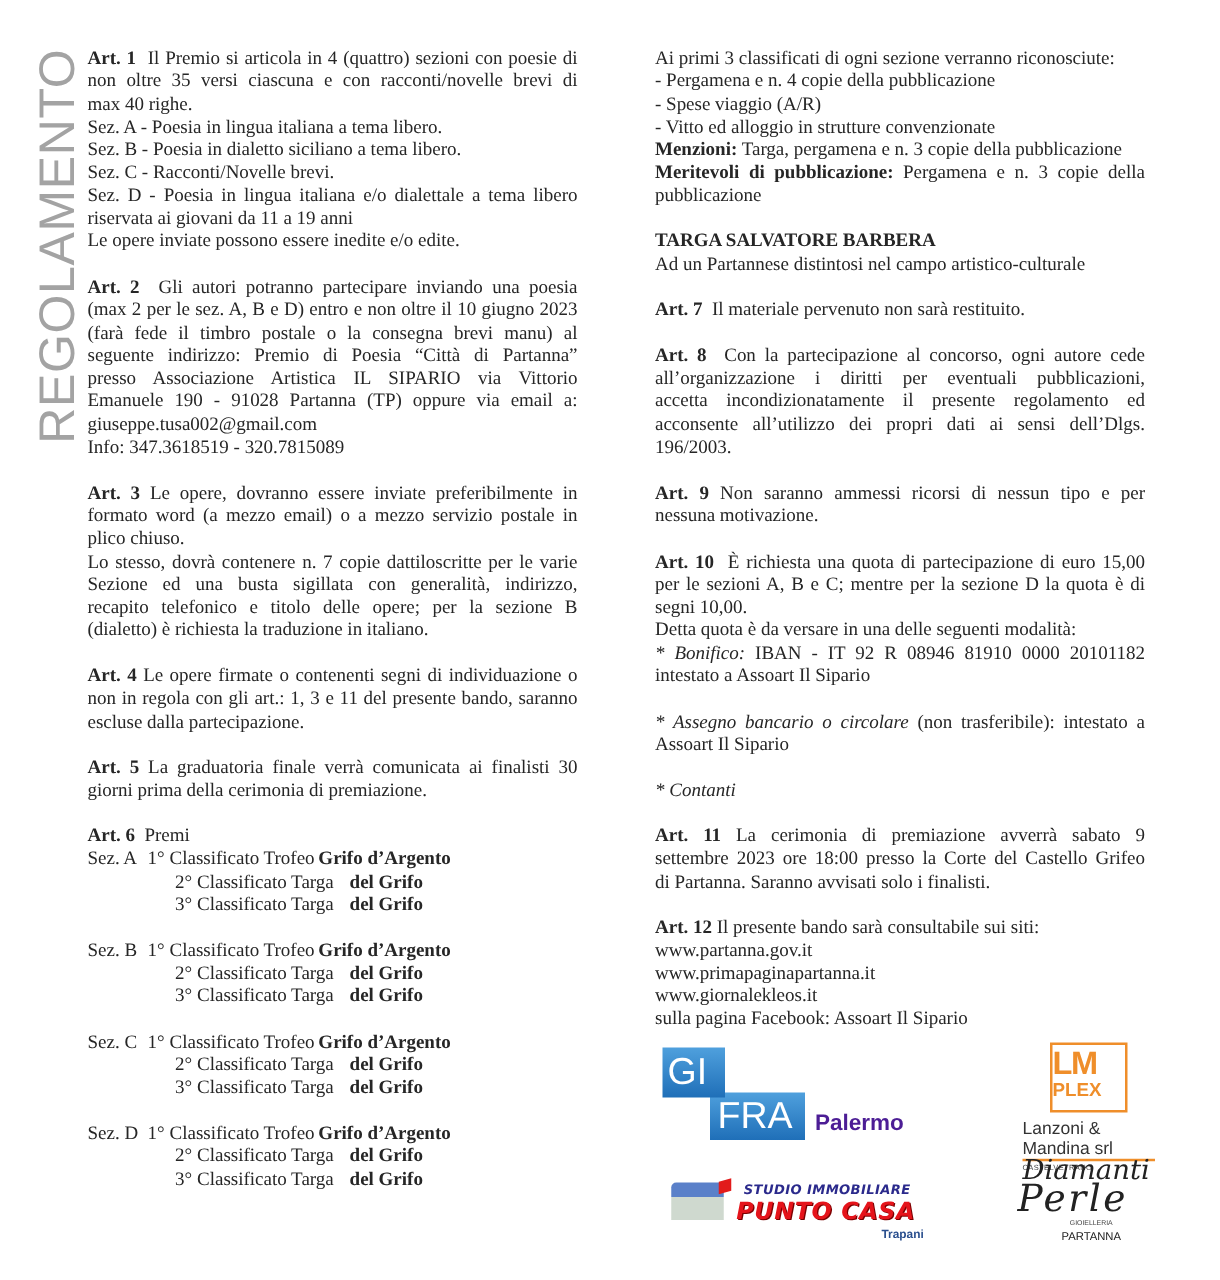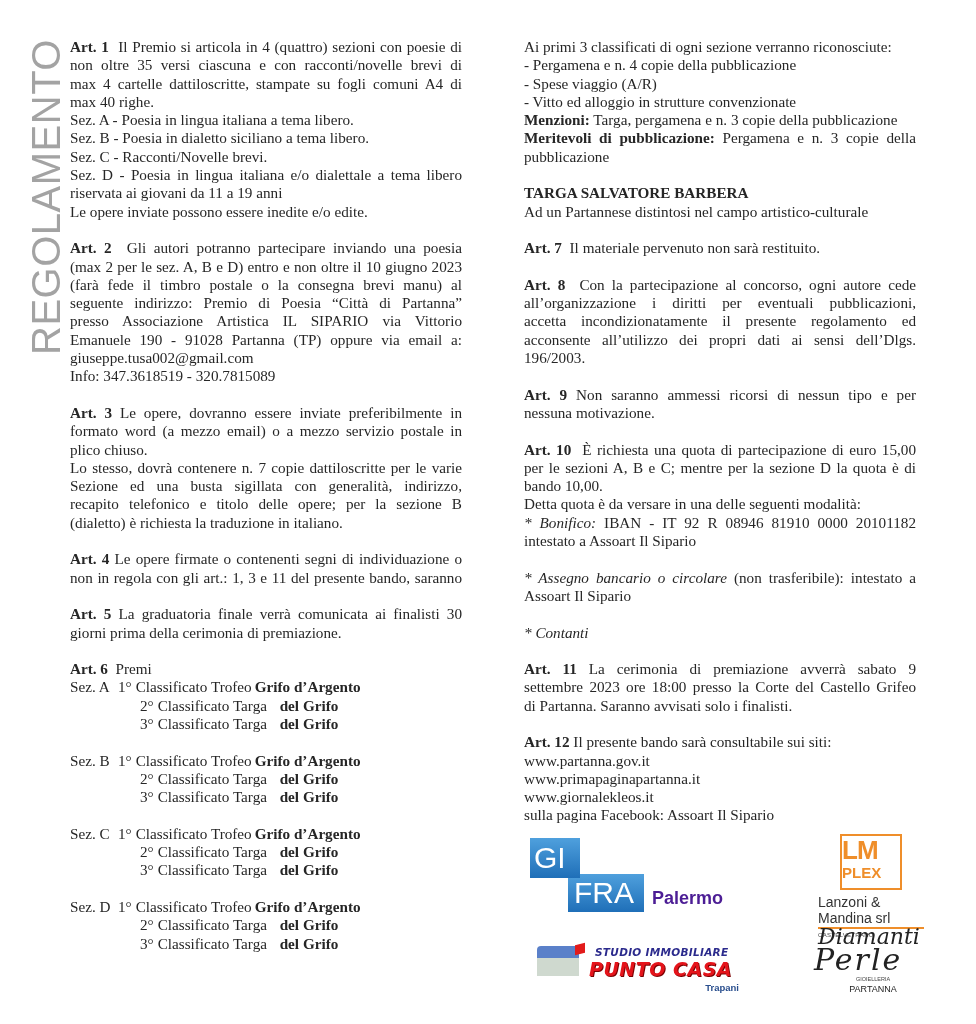--- a/index.html
+++ b/index.html
@@ -71,21 +71,20 @@
 </head>
 <body>
 
 <div class="vert-title">REGOLAMENTO</div>
 
 <div class="col col-left">
 
   <div class="para">
     <span class="just"><span class="b">Art. 1</span>&nbsp; <span>Il Premio si articola in 4 (quattro) sezioni con poesie di</span></span>
     <span class="just">non oltre 35 versi ciascuna e con racconti/novelle brevi di</span>
-    <span class="just">max 4 cartelle dattiloscritte, stampate su fogli comuni A4 di</span>
     <span class="line">max 40 righe.</span>
     <span class="line">Sez. A - Poesia in lingua italiana a tema libero.</span>
     <span class="line">Sez. B - Poesia in dialetto siciliano a tema libero.</span>
     <span class="line">Sez. C - Racconti/Novelle brevi.</span>
     <span class="just">Sez. D - Poesia in lingua italiana e/o dialettale a tema libero</span>
     <span class="line">riservata ai giovani da 11 a 19 anni</span>
     <span class="line">Le opere inviate possono essere inedite e/o edite.</span>
   </div>
 
   <div class="para">
@@ -105,20 +104,21 @@
     <span class="line">plico chiuso.</span>
     <span class="just">Lo stesso, dovrà contenere n. 7 copie dattiloscritte per le varie</span>
     <span class="just">Sezione ed una busta sigillata con generalità, indirizzo,</span>
     <span class="just">recapito telefonico e titolo delle opere; per la sezione B</span>
     <span class="line">(dialetto) è richiesta la traduzione in italiano.</span>
   </div>
 
   <div class="para">
     <span class="just"><span class="b">Art. 4</span> <span>Le opere firmate o contenenti segni di individuazione o</span></span>
     <span class="just">non in regola con gli art.: 1, 3 e 11 del presente bando, saranno</span>
+    <span class="line">escluse dalla partecipazione.</span>
   </div>
 
   <div class="para">
     <span class="just"><span class="b">Art. 5</span> <span>La graduatoria finale verrà comunicata ai finalisti 30</span></span>
     <span class="line">giorni prima della cerimonia di premiazione.</span>
   </div>
 
   <div>
     <div class="line"><span class="b">Art. 6</span>&nbsp; <span>Premi</span></div>
     <div id="prize-sections">
@@ -236,21 +236,21 @@
   </div>
 
   <div class="para">
     <span class="just"><span class="b">Art. 9</span> <span>Non saranno ammessi ricorsi di nessun tipo e per</span></span>
     <span class="line">nessuna motivazione.</span>
   </div>
 
   <div class="para">
     <span class="just"><span class="b">Art. 10</span>&nbsp; <span>È richiesta una quota di partecipazione di euro 15,00</span></span>
     <span class="just">per le sezioni A, B e C; mentre per la sezione D la quota è di</span>
-    <span class="line">bando 10,00.</span>
+    <span class="line">segni 10,00.</span>
     <span class="line">Detta quota è da versare in una delle seguenti modalità:</span>
     <span class="just"><span class="i">* Bonifico:</span> <span>IBAN - IT 92 R 08946 81910 0000 20101182</span></span>
     <span class="line">intestato a Assoart Il Sipario</span>
   </div>
 
   <div class="para">
     <span class="just"><span class="i">* Assegno bancario o circolare</span> <span>(non trasferibile): intestato a</span></span>
     <span class="line">Assoart Il Sipario</span>
   </div>
 

